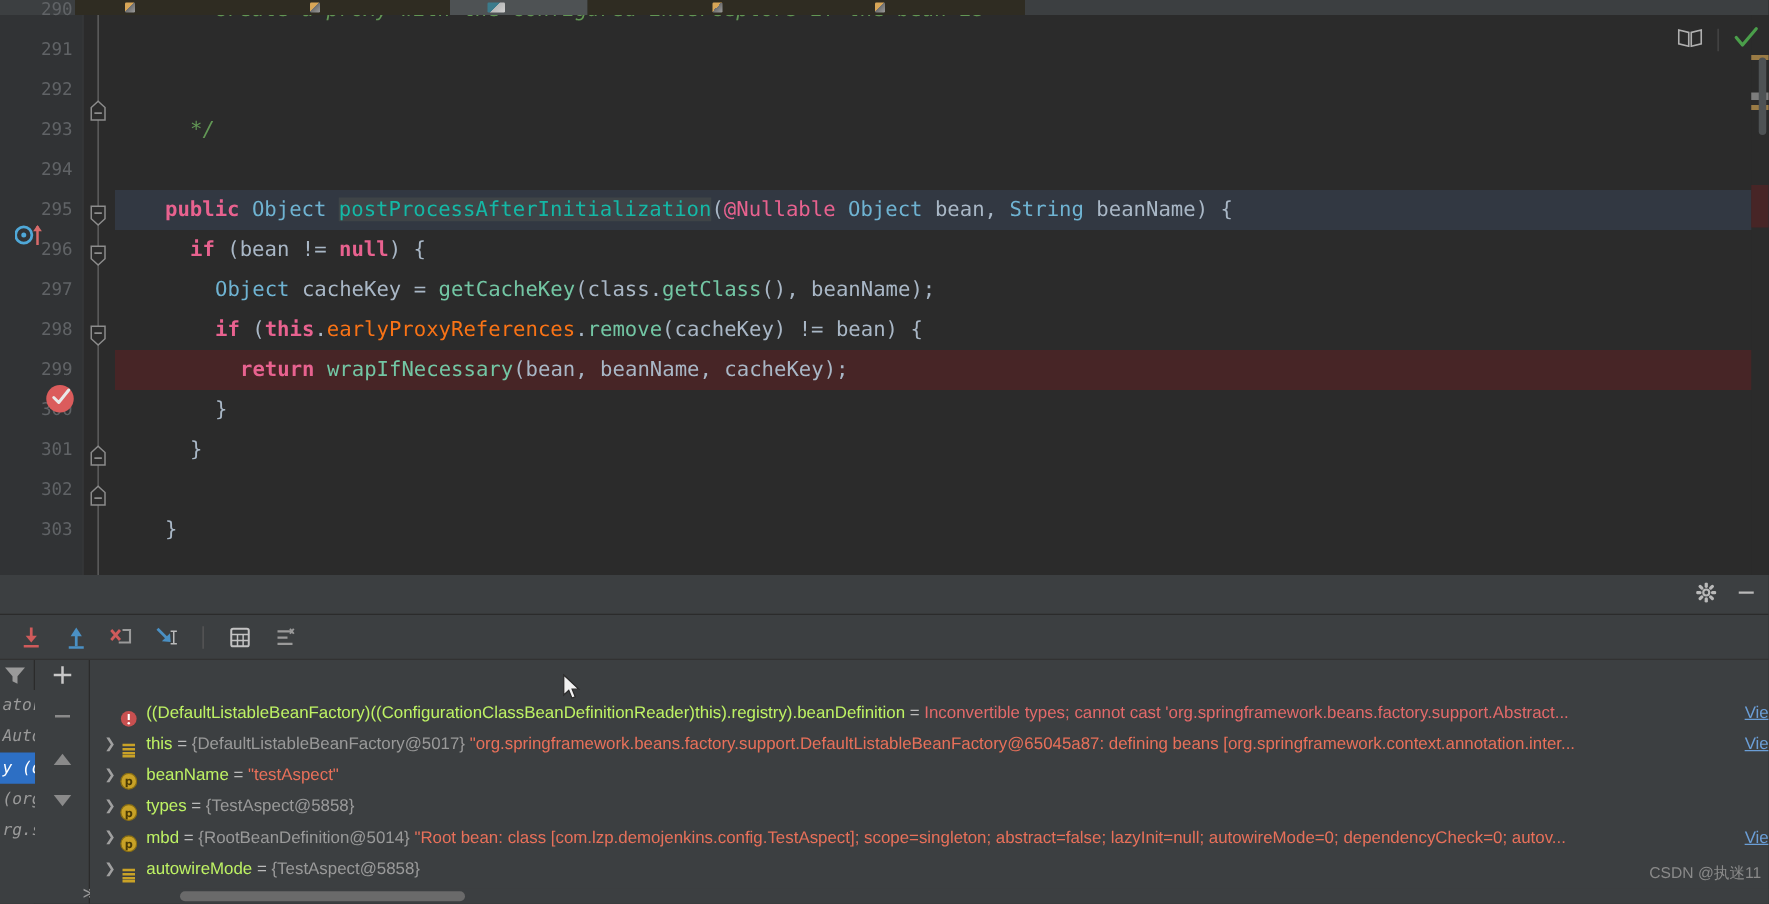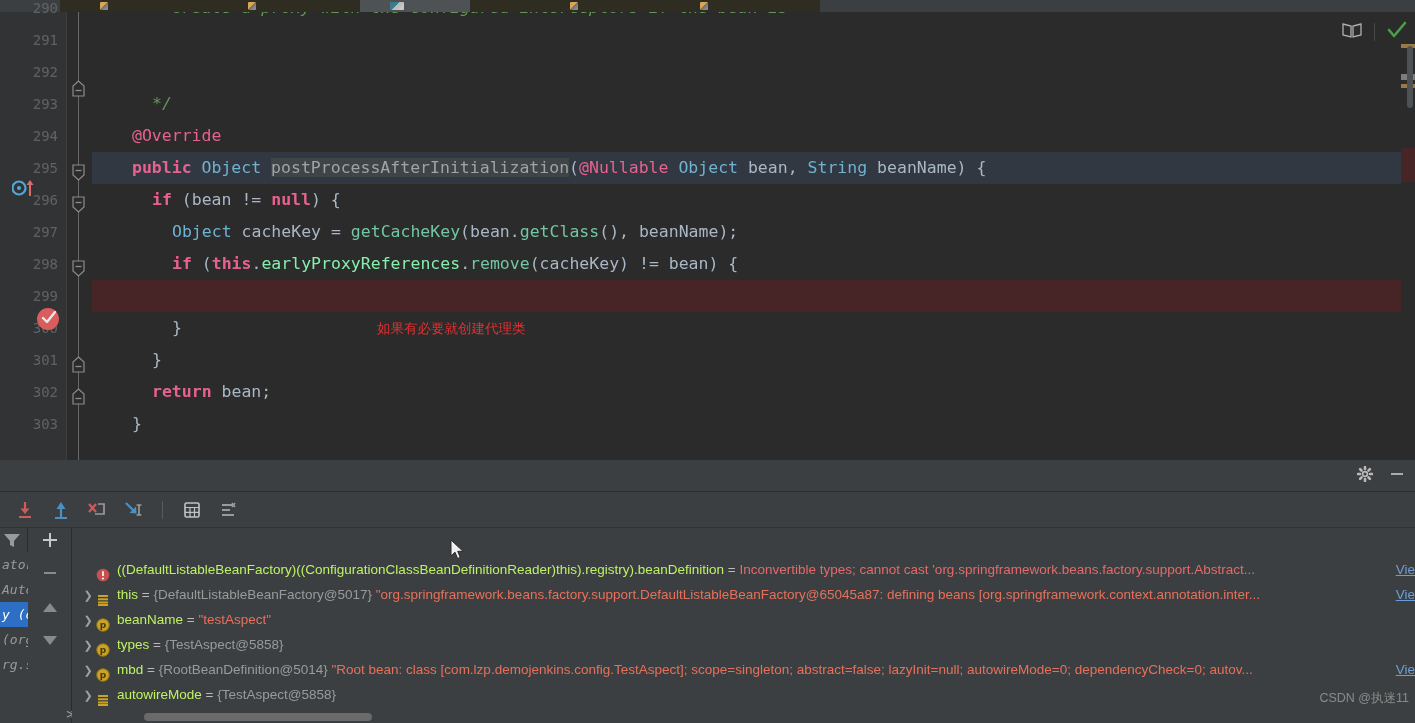--- a/index.html
+++ b/index.html
@@ -80,28 +80,28 @@
     position: absolute; left: 0; right: 0; height: 32px;
     background: #323842;
   }
   .hl-break {
     position: absolute; left: 0; right: 0; height: 32px;
     background: #472526;
   }
   .kw { color: #e8628f; font-weight: bold; }   
   .ty { color: #6fb3d2; }                       
   .mth{ color: #73c6a4; }                       
-  .fld{ color: #86efac; }                       
+  .fld{ color: #f97316; }                       
   .cm { color: #629755; font-style: italic; }   
   .cmtag { color: #629755; font-style: italic; font-weight: bold; text-decoration: underline; }
   .cmref { color: #7fb8b0; font-style: italic; }
   .ann{ color: #e8628f; }                       
   .pl { color: #a9b7c6; }                       
   .ztext { color: #e03030; font-family: "DejaVu Sans", sans-serif; font-size: 13.5px; }
-  .sel-ident { background: #3f4447; color: #a3a3a3; }
+  .sel-ident { background: #3f4447; color: #14b8a6; }
 
   
   .bp {
     position: absolute; width: 22px; height: 22px; border-radius: 50%;
     background: #db5c5c;
   }
   .bp svg { position: absolute; left: 4px; top: 2px; }
   
   .ovr { position: absolute; width: 26px; height: 22px; }
 
@@ -305,30 +305,28 @@
             </svg>
           </div>
         </div>
     </div>
 
     <div class="codearea" id="codearea">
         <div class="hl-current" style="top: 140px; left: -92px;"></div>
         <div class="hl-break" style="top: 268px; left: -92px;"></div>
         <div class="cline" style="top: -20px;"><span class="txt" style="padding-left: 60px;"><span class="cm">* Create a proxy with the configured interceptors if the bean is</span></span></div>
         <div class="cline" style="top: 76px;"><span class="txt" style="padding-left: 60px;"><span class="cm">*/</span></span></div>
-        <div class="cline" style="top: 108px;"><span class="txt" style="padding-left: 40px;"><span class="ann">@Override</span></span></div>
         <div class="cline" style="top: 140px;"><span class="txt" style="padding-left: 40px;"><span class="kw">public </span><span class="ty">Object </span><span class="sel-ident">postProcessAfterInitialization</span><span class="pl">(</span><span class="ann">@Nullable </span><span class="ty">Object </span><span class="pl">bean, </span><span class="ty">String </span><span class="pl">beanName) {</span></span></div>
         <div class="cline" style="top: 172px;"><span class="txt" style="padding-left: 60px;"><span class="kw">if </span><span class="pl">(bean != </span><span class="kw">null</span><span class="pl">) {</span></span></div>
-        <div class="cline" style="top: 204px;"><span class="txt" style="padding-left: 80px;"><span class="ty">Object </span><span class="pl">cacheKey = </span><span class="mth">getCacheKey</span><span class="pl">(bean.</span><span class="mth">getClass</span><span class="pl">(), beanName);</span></span></div>
+        <div class="cline" style="top: 204px;"><span class="txt" style="padding-left: 80px;"><span class="ty">Object </span><span class="pl">cacheKey = </span><span class="mth">getCacheKey</span><span class="pl">(class.</span><span class="mth">getClass</span><span class="pl">(), beanName);</span></span></div>
         <div class="cline" style="top: 236px;"><span class="txt" style="padding-left: 80px;"><span class="kw">if </span><span class="pl">(</span><span class="kw">this</span><span class="pl">.</span><span class="fld">earlyProxyReferences</span><span class="pl">.</span><span class="mth">remove</span><span class="pl">(cacheKey) != bean) {</span></span></div>
+        <div class="cline" style="top: 268px;"><span class="txt" style="padding-left: 100px;"><span class="kw">return </span><span class="mth">wrapIfNecessary</span><span class="pl">(bean, beanName, cacheKey);</span></span></div>
         <div class="cline" style="top: 300px;"><span class="txt" style="padding-left: 80px;"><span class="pl">}</span></span></div>
         <div class="cline" style="top: 332px;"><span class="txt" style="padding-left: 60px;"><span class="pl">}</span></span></div>
-        <div class="cline" style="top: 364px;"><span class="txt" style="padding-left: 60px;"><span class="kw">return </span><span class="pl">bean;</span></span></div>
         <div class="cline" style="top: 396px;"><span class="txt" style="padding-left: 40px;"><span class="pl">}</span></span></div>
-        <div class="cline" style="top: 300px; padding-left: 285px;"><span class="ztext" style="color: rgb(224, 48, 48);">如果有必要就创建代理类</span></div>
       </div>
 
     <div class="ovr" style="left:12px; top:165px;">
       <svg width="26" height="22" viewBox="0 0 26 22">
         <circle cx="7" cy="11" r="6.5" fill="none" stroke="#4fa8d8" stroke-width="2.2"></circle>
         <circle cx="7" cy="11" r="2" fill="#4fa8d8"></circle>
         <path d="M18 19 L18 4" stroke="#d96b6b" stroke-width="2"></path>
         <path d="M18 3 L14.5 8 L21.5 8 Z" fill="#d96b6b"></path>
       </svg>
     </div>

